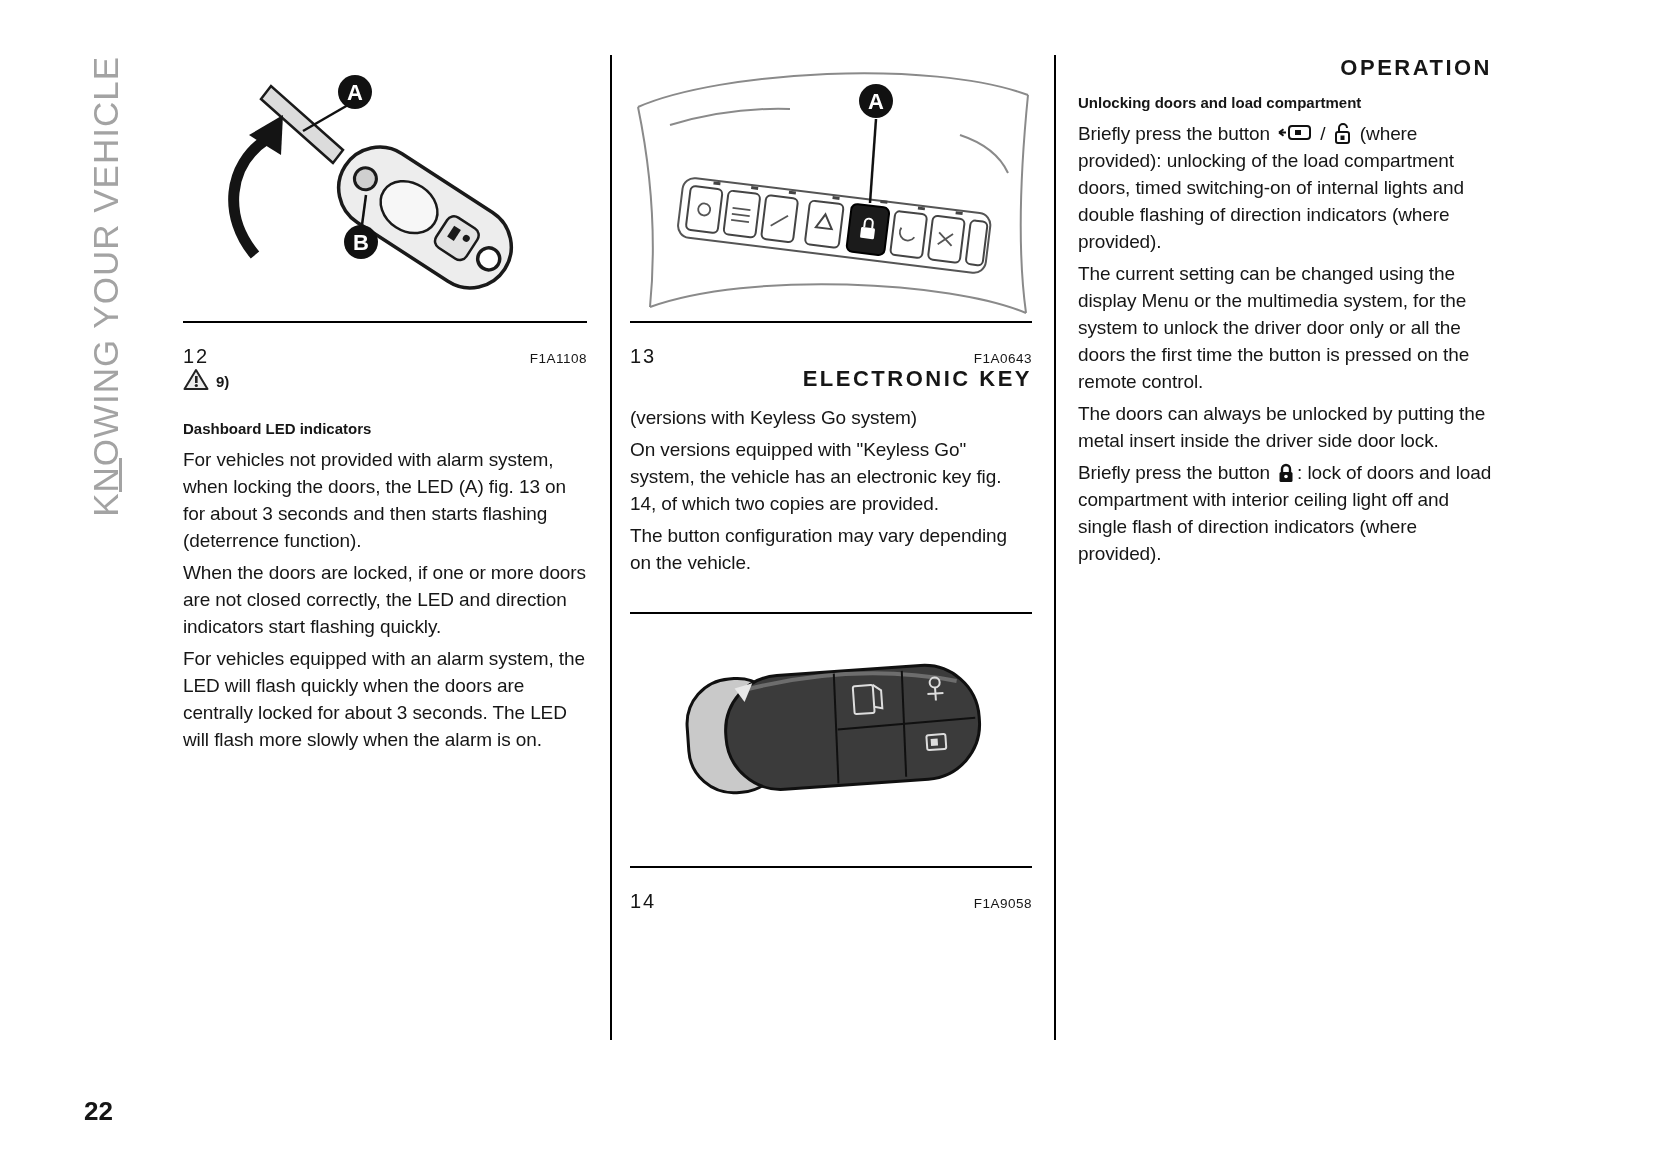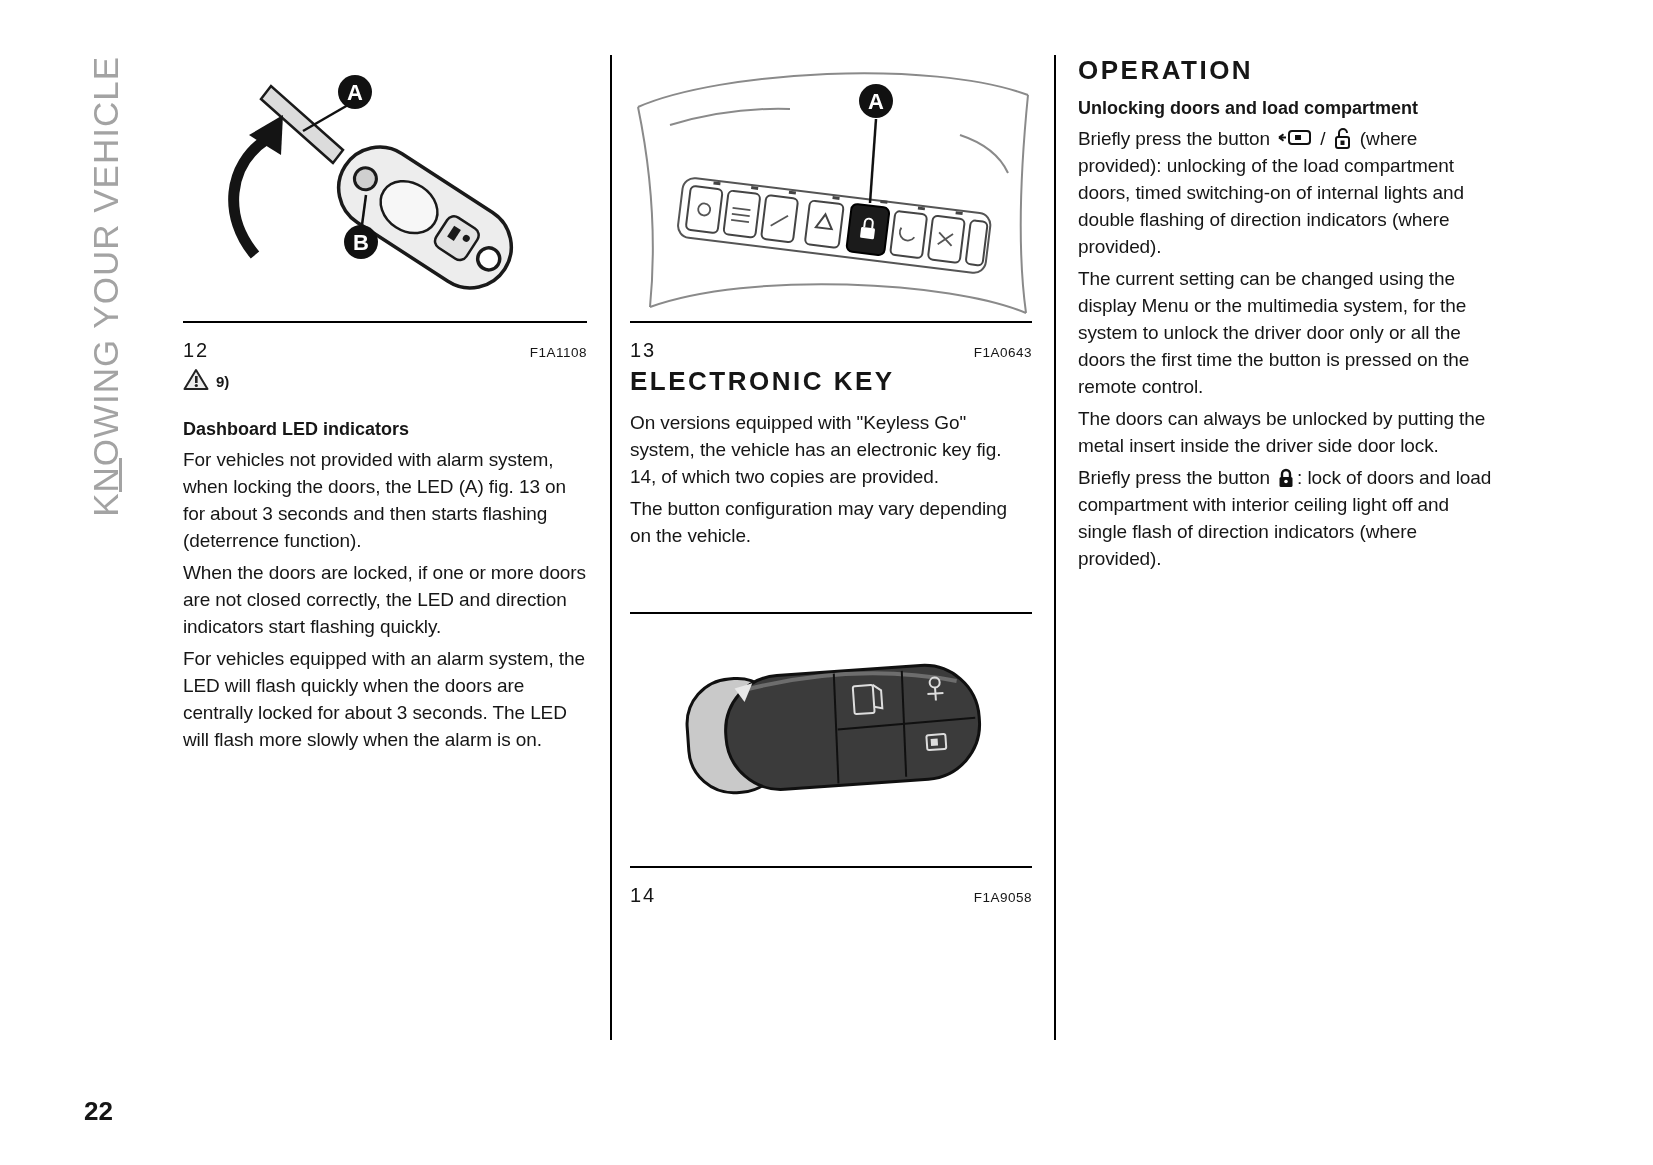--- a/index.html
+++ b/index.html
@@ -2,27 +2,27 @@
 <html><head>
 <meta charset="utf-8">
 <style>
   html,body{margin:0;padding:0;background:#ffffff;}
   .page{position:relative;width:1653px;height:1165px;background:#fff;font-family:"Liberation Sans",sans-serif;color:#161616;overflow:hidden;}
   .vtitle{position:absolute;left:86px;top:56px;writing-mode:vertical-rl;transform:rotate(180deg);font-size:35px;color:#a3a3a3;letter-spacing:1px;white-space:nowrap;}
   .vtick{position:absolute;left:119px;top:458px;width:3px;height:34px;background:#a3a3a3;}
   .divider{position:absolute;top:55px;width:2px;height:985px;background:#000;}
   .fig{position:absolute;}
   .figtopline{width:100%;height:0;border-top:2px solid #000;}
-  .figcap{display:flex;justify-content:space-between;align-items:baseline;border-top:2px solid #000;padding-top:16px;}
+  .figcap{display:flex;justify-content:space-between;align-items:baseline;border-top:2px solid #000;padding-top:22px;}
   .fignum{font-size:20px;letter-spacing:2px;}
   .figcode{font-weight:normal;font-size:13.5px;letter-spacing:.5px;margin-left:18px;}
   .coltext{position:absolute;}
   .body{font-size:19px;line-height:27px;margin:0 0 5px 0;letter-spacing:-0.1px;}
-  .section-head{font-size:26px;font-weight:bold;letter-spacing:2.5px;margin:0 0 12px 0;}
-  .sub-head{font-size:18px;font-weight:bold;line-height:28px;margin:0 0 3px 0;}
+  .section-head{font-size:22px;font-weight:bold;letter-spacing:2.5px;margin:0 0 12px 0;text-align:right;}
+  .sub-head{font-size:15px;font-weight:bold;line-height:28px;margin:0 0 3px 0;}
   .sub-head.spaced{margin-top:12px;}
   .noterow{display:flex;align-items:center;gap:7px;margin:2px 0 20px 0;}
   .noteref{font-size:15px;font-weight:bold;}
   .inline-icon{display:inline-block;vertical-align:-5px;margin:0 2px;}
   .inline-icon svg{display:block;}
   .pagenum{position:absolute;left:84px;top:1060px;font-size:26px;font-weight:bold;margin-top:36px;}
 </style>
 </head>
 <body>
 
@@ -130,20 +130,21 @@
       <text x="246" y="54" text-anchor="middle" font-family="Liberation Sans, sans-serif" font-size="22" font-weight="bold" fill="#fff">A</text>
     </svg>
     <div class="figcap">
       <span class="fignum">13</span>
       <span class="figcode">F1A0643</span>
     </div>
   </div>
 
   <div class="coltext" style="left:630px;top:366px;width:402px">
     <h2 class="section-head">ELECTRONIC KEY</h2>
+    <p class="body">(versions with Keyless Go system)</p>
     <p class="body">On versions equipped with "Keyless Go" system, the vehicle has an electronic key fig. 14, of which two copies are provided.</p>
     <p class="body">The button configuration may vary depending on the vehicle.</p>
   </div>
 
   <div class="fig" style="left:630px;top:612px;width:402px">
     <div class="figtopline"></div>
     <svg width="402" height="248" viewBox="0 0 402 248">
       <g transform="rotate(-4 200 120)">
         <rect x="58" y="58" width="95" height="114" rx="45" fill="#c9c9c9" stroke="#101010" stroke-width="3"></rect>
         <rect x="96" y="58" width="254" height="114" rx="55" fill="#3b3b3b" stroke="#101010" stroke-width="3"></rect>

